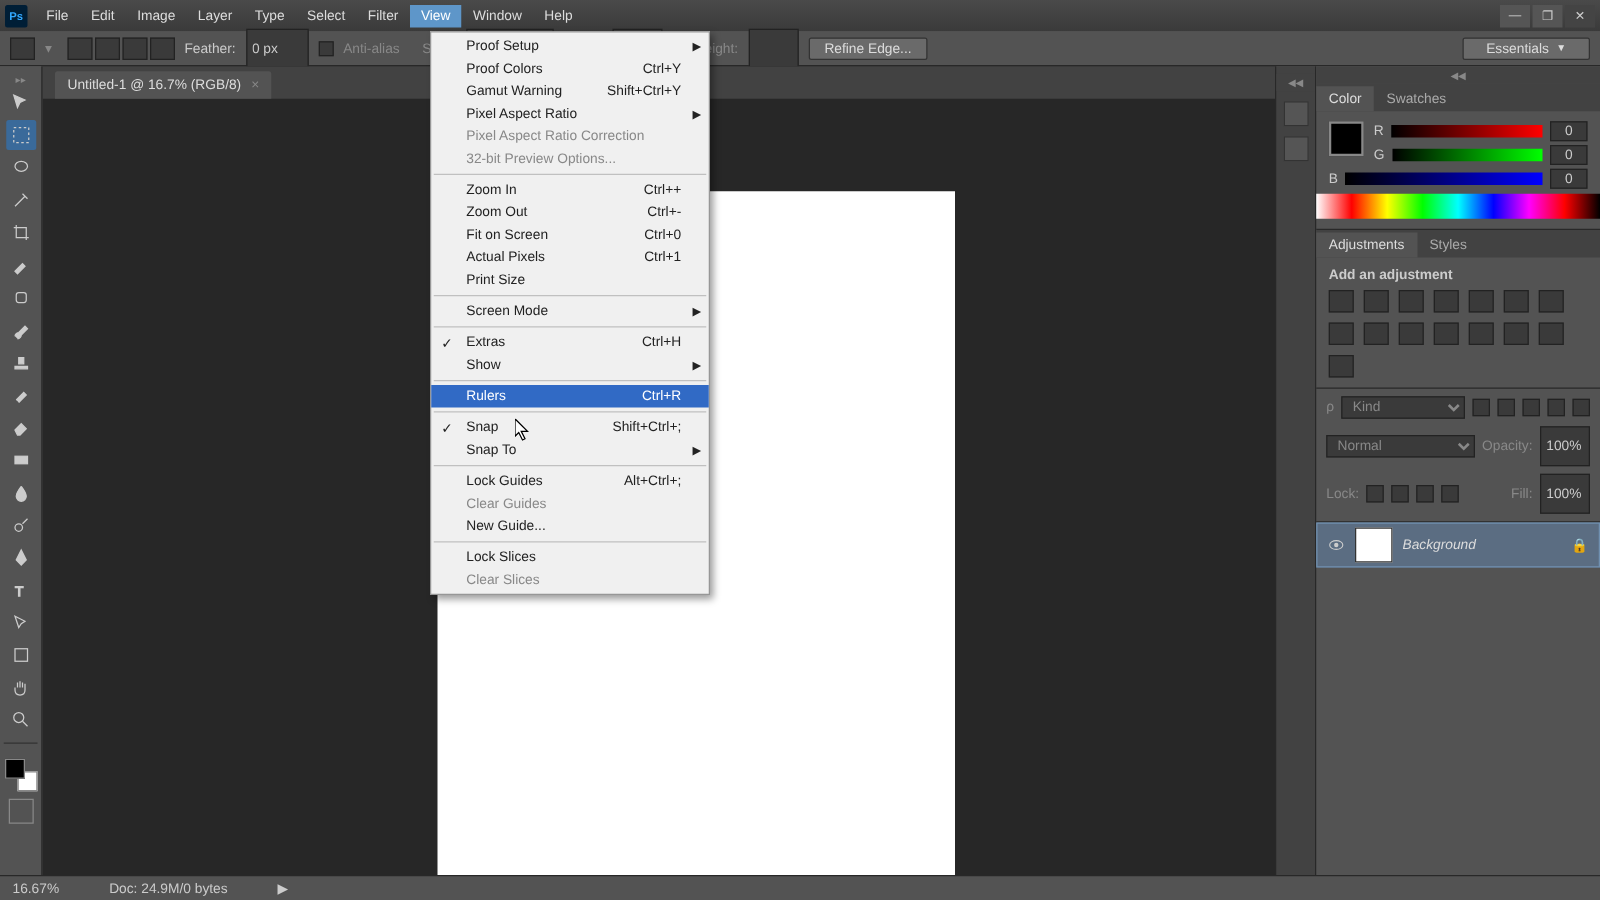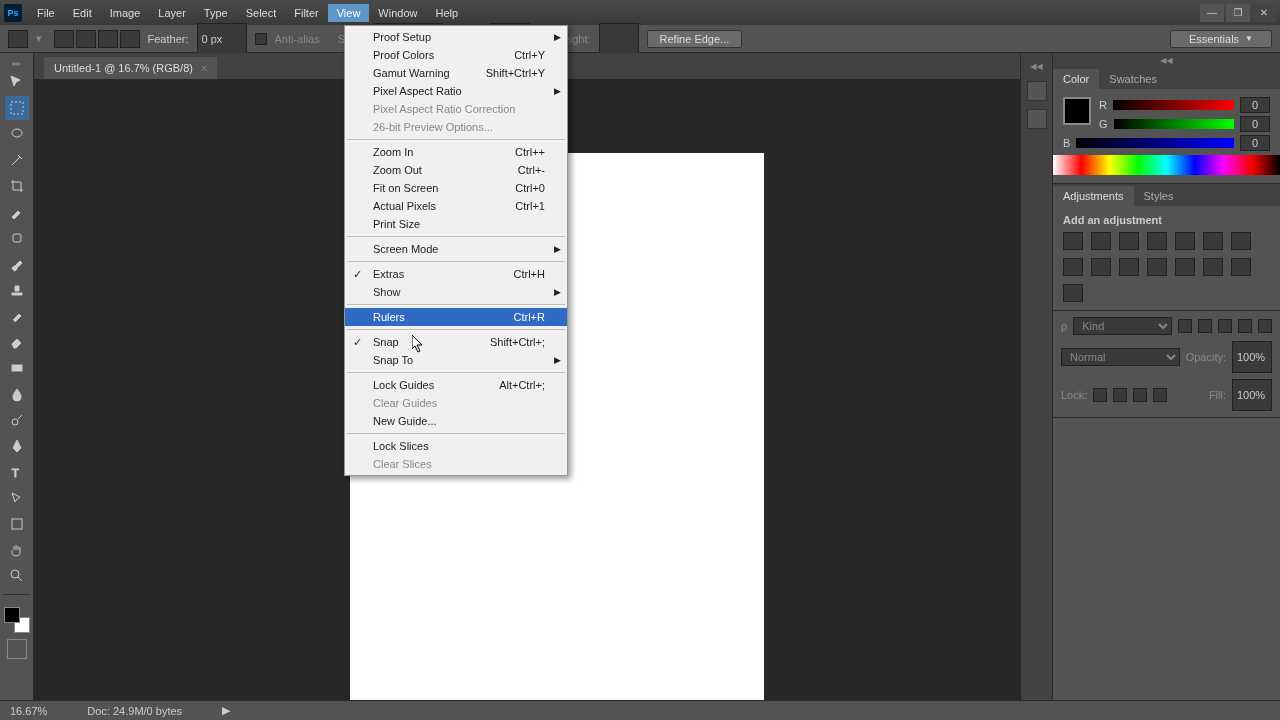--- a/index.html
+++ b/index.html
@@ -318,20 +318,29 @@
       <div class="lc-row">
         <span>Lock:</span>
         <span class="adj-icon" style="width:14px;height:14px"></span>
         <span class="adj-icon" style="width:14px;height:14px"></span>
         <span class="adj-icon" style="width:14px;height:14px"></span>
         <span class="adj-icon" style="width:14px;height:14px"></span>
         <span style="margin-left:auto">Fill:</span>
         <input class="opt-input" style="width: 40px;" value="100%">
       </div>
     </div>
+    <div class="layer-row">
+      <svg class="eye" viewBox="0 0 16 16">
+          <ellipse cx="8" cy="8" rx="6" ry="4" fill="none" stroke="#ccc"></ellipse>
+          <circle cx="8" cy="8" r="2" fill="#ccc"></circle>
+        </svg>
+      <div class="layer-thumb"></div>
+      <span class="layer-name">Background</span>
+      <span class="lock-i">🔒</span>
+    </div>
   </div>
 </div>
 
 <div class="statusbar">
   <span>16.67%</span>
   <span>Doc: 24.9M/0 bytes</span>
   <span>▶</span>
 </div>
 
 <div class="dropdown" id="dropdown">
@@ -348,21 +357,21 @@
       <span class="shortcut">Shift+Ctrl+Y</span>
     </div>
     <div class="dd-item">
       <span>Pixel Aspect Ratio</span>
       <span class="arrow">▶</span>
     </div>
     <div class="dd-item disabled">
       <span>Pixel Aspect Ratio Correction</span>
     </div>
     <div class="dd-item disabled">
-      <span>26-bit Preview Options...</span>
+      <span>32-bit Preview Options...</span>
     </div>
     <div class="dd-sep"></div>
     <div class="dd-item">
       <span>Zoom In</span>
       <span class="shortcut">Ctrl++</span>
     </div>
     <div class="dd-item">
       <span>Zoom Out</span>
       <span class="shortcut">Ctrl+-</span>
     </div>

